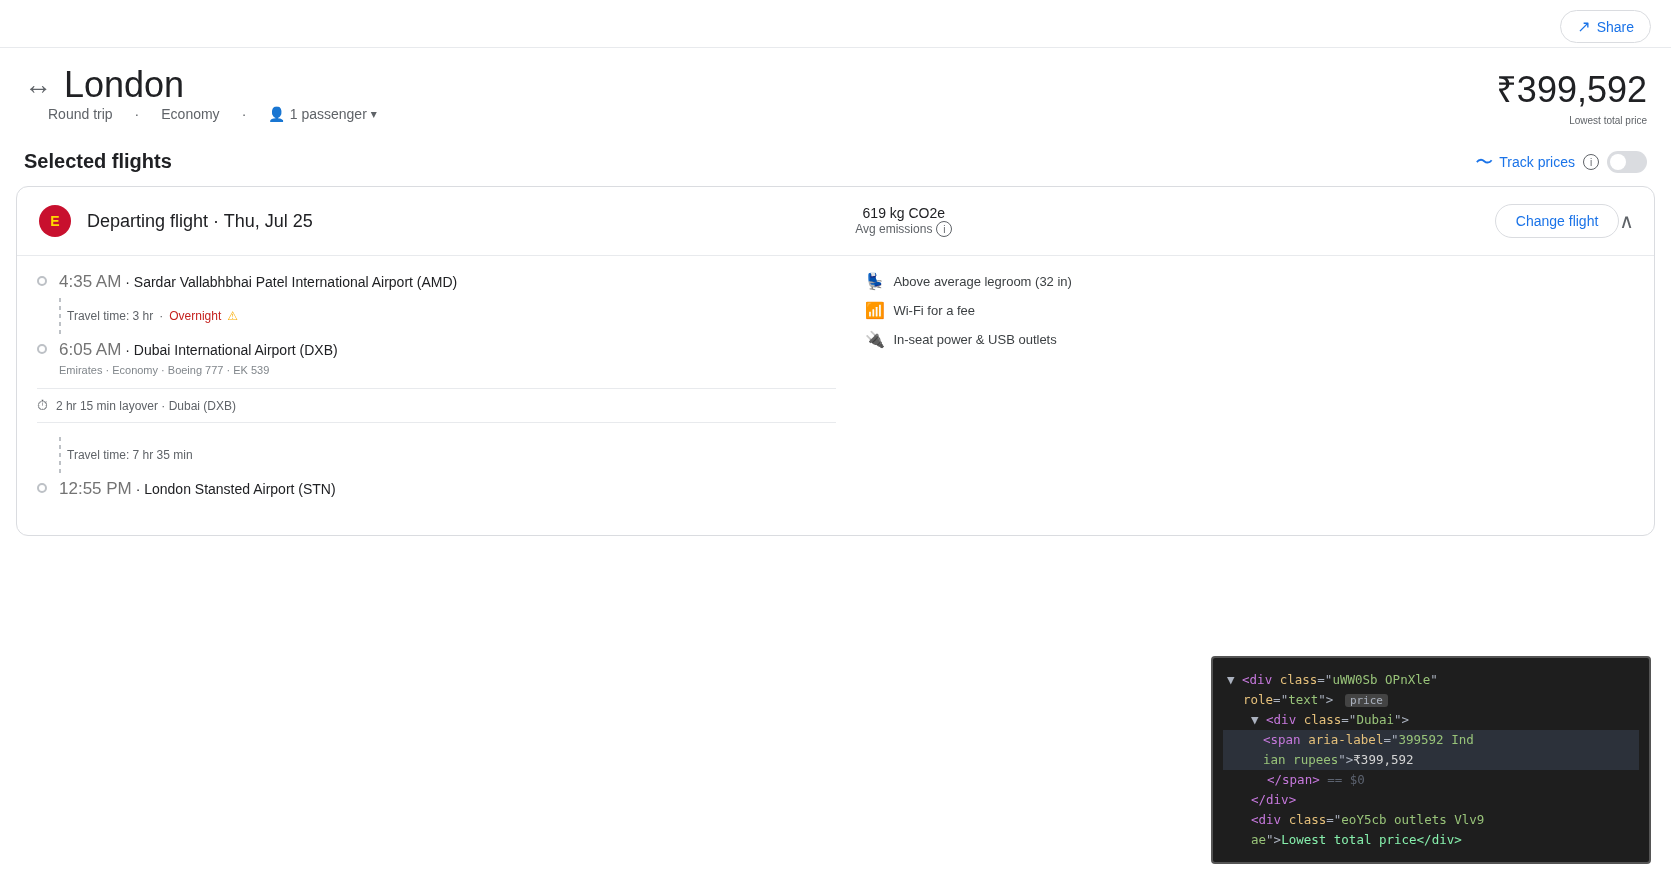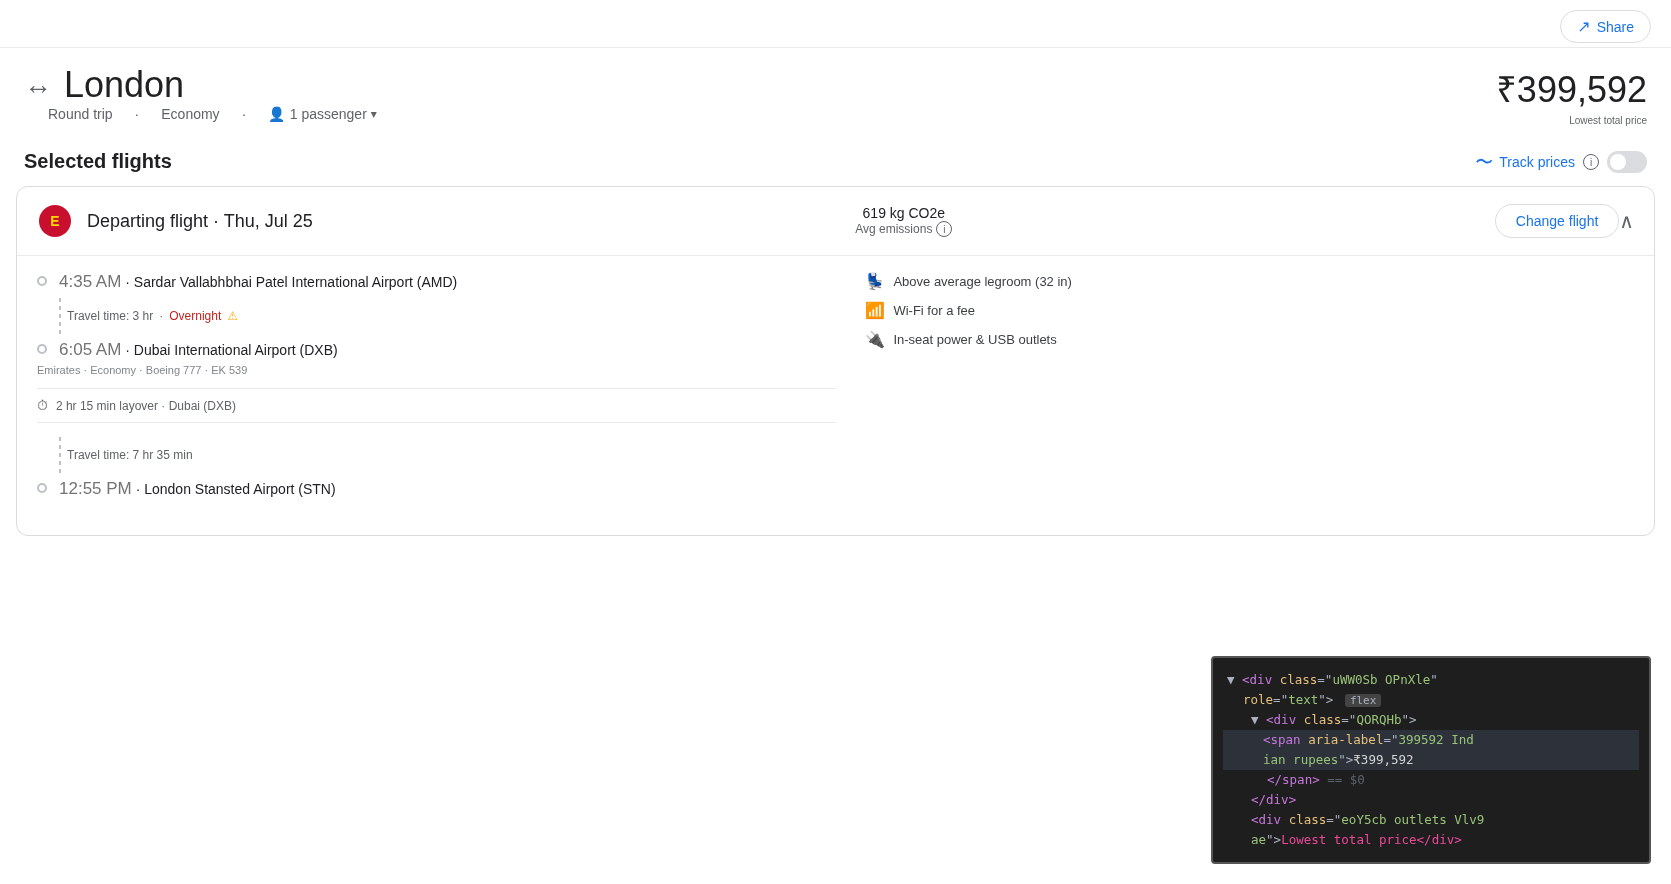--- a/index.html
+++ b/index.html
@@ -244,20 +244,21 @@
     }
     .overnight-badge {
       color: #c5221f;
       font-size: 12px;
       font-weight: 500;
     }
     .warning-icon { font-size: 12px; color: #f9ab00; }
     .airline-info {
       font-size: 11px;
       color: #80868b;
+      margin-left: 22px;
       margin-top: 2px;
     }
     .layover-row {
       display: flex;
       align-items: center;
       gap: 8px;
       margin: 12px 0;
       padding: 8px 0;
       border-top: 1px solid #e8eaed;
       border-bottom: 1px solid #e8eaed;
@@ -462,38 +463,38 @@
   </div>
 </div>
 
 <div class="devtools-overlay">
   <div>
     <span class="dt-triangle-down">▼</span>
     <span class="dt-purple">&lt;div </span><span class="dt-orange">class</span><span class="dt-gray">="</span><span class="dt-green">uWW0Sb OPnXle</span><span class="dt-gray">"</span>
   </div>
   <div style="padding-left:16px;">
     <span class="dt-orange">role</span><span class="dt-gray">="</span><span class="dt-green">text</span><span class="dt-gray">"&gt;</span>
-    <span class="dt-badge">flex</span>
+    <span class="dt-badge">price</span>
   </div>
   <div style="padding-left:24px;">
     <span class="dt-triangle-down">▼</span>
-    <span class="dt-purple">&lt;div </span><span class="dt-orange">class</span><span class="dt-gray">="</span><span class="dt-green">QORQHb</span><span class="dt-gray">"&gt;</span>
+    <span class="dt-purple">&lt;div </span><span class="dt-orange">class</span><span class="dt-gray">="</span><span class="dt-green">Dubai</span><span class="dt-gray">"&gt;</span>
   </div>
   <div class="dt-highlighted" style="padding-left:40px;">
     <span class="dt-purple">&lt;span </span><span class="dt-orange">aria-label</span><span class="dt-gray">="</span><span class="dt-green">399592 Ind</span>
   </div>
   <div class="dt-highlighted" style="padding-left:40px;">
     <span class="dt-green">ian rupees</span><span class="dt-gray">"&gt;</span><span class="dt-d4" style="color:#d4d4d4;">₹399,592</span>
   </div>
   <div style="padding-left:40px;">
     <span class="dt-purple">&lt;/span&gt;</span>
     <span class="dt-equals"> == </span><span class="dt-dollar">$0</span>
   </div>
   <div style="padding-left:24px;">
     <span class="dt-purple">&lt;/div&gt;</span>
   </div>
   <div style="padding-left:24px;">
     <span class="dt-purple">&lt;div </span><span class="dt-orange">class</span><span class="dt-gray">="</span><span class="dt-green">eoY5cb outlets Vlv9</span>
   </div>
   <div style="padding-left:24px;">
-    <span class="dt-green">ae</span><span class="dt-gray">"&gt;</span><span style="color:#ec4899;">Lowest total price&lt;/div&gt;</span>
+    <span class="dt-green">ae</span><span class="dt-gray">"&gt;</span><span style="color:#86efac;">Lowest total price&lt;/div&gt;</span>
   </div>
 </div>
 
 </body></html>

